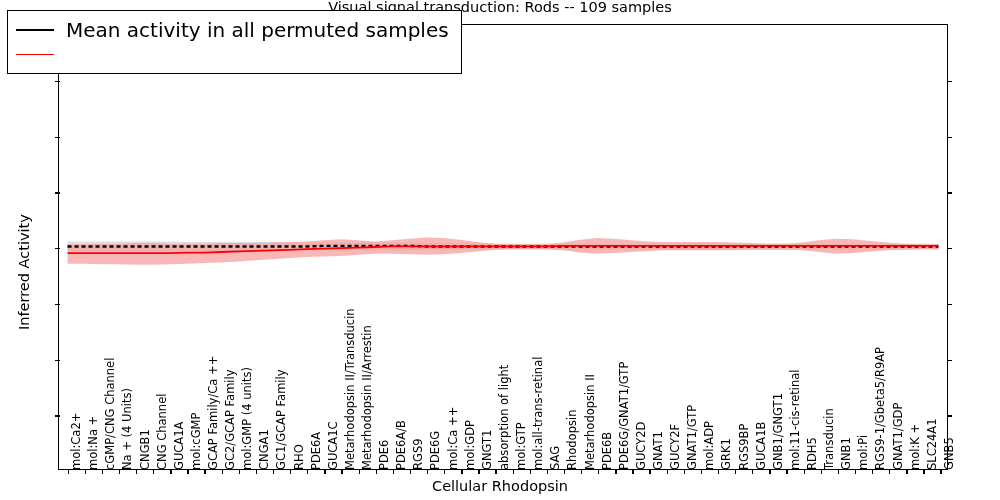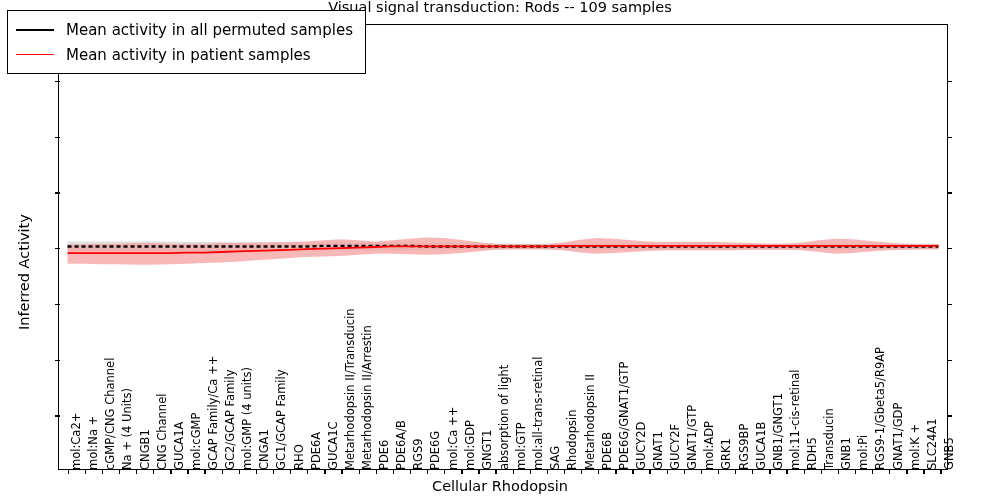--- a/index.html
+++ b/index.html
@@ -26,21 +26,21 @@
   #xlabel{position:absolute;left:0;top:478px;width:1000px;text-align:center;
           font-size:14.5px;}
 
   
   #legend{position:absolute;left:7px;top:10px;border:1.2px solid #000;
           background:#fff;padding:6px 12px 6px 8px;box-sizing:border-box;}
   .lrow{display:flex;align-items:center;height:25px;}
   .lswatch{width:38px;height:0;margin-right:12px;flex:none;}
   .lswatch.black{border-top:2.1px solid #000;}
   .lswatch.red{border-top:1.5px solid #ff0000;}
-  .ltext{font-size:15px;white-space:nowrap;}
+  .ltext{font-size:20px;white-space:nowrap;}
 </style>
 </head>
 <body>
 
 <div id="root">
 
   <div id="title">Visual signal transduction: Rods -- 109 samples</div>
 
   <div id="ylabel">Inferred Activity</div>
   <div id="xlabel">Cellular Rhodopsin</div>
@@ -123,21 +123,20 @@
   <div id="yaxis-group"></div>
   <div id="xaxis-group"></div>
 
   <div id="legend">
     <div class="lrow">
       <span class="lswatch black"></span>
       <span class="ltext">Mean activity in all permuted samples</span>
     </div>
     <div class="lrow">
       <span class="lswatch red"></span>
-      <span class="ltext">Mean activity in patient samples</span>
     </div>
   </div>
 
 <div class="xlab" style="left: 71.0577px; top: 470px;">mol:Ca2+</div>
     <div class="xlab" style="left: 88.1731px; top: 470px;">mol:Na +</div>
     <div class="xlab" style="left: 105.288px; top: 470px;">cGMP/CNG Channel</div>
     <div class="xlab" style="left: 122.404px; top: 470px;">Na + (4 Units)</div>
     <div class="xlab" style="left: 139.519px; top: 470px;">CNGB1</div>
     <div class="xlab" style="left: 156.635px; top: 470px;">CNG Channel</div>
     <div class="xlab" style="left: 173.75px; top: 470px;">GUCA1A</div>

